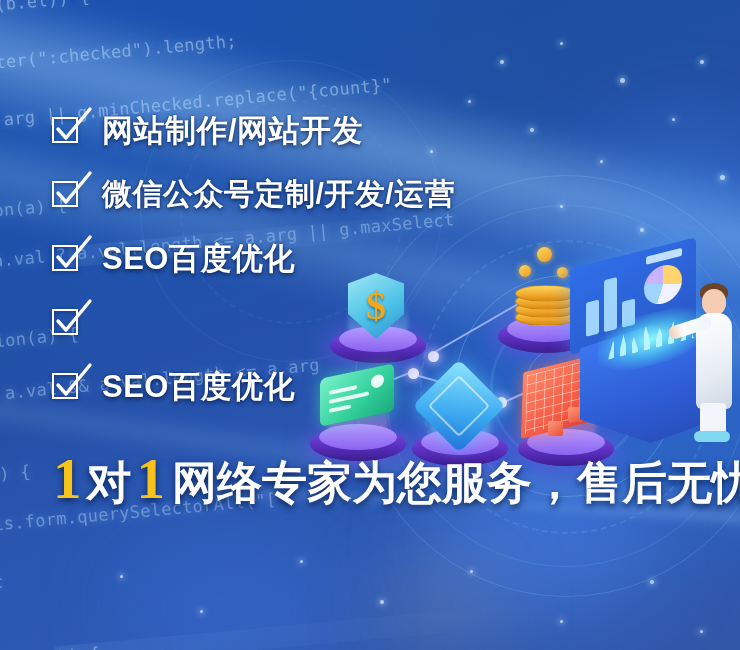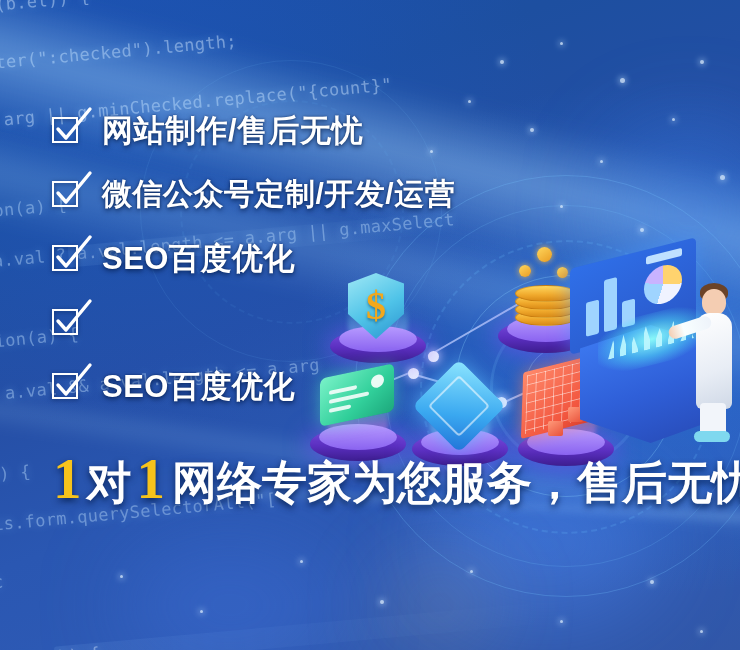--- a/index.html
+++ b/index.html
@@ -366,21 +366,21 @@
 
   <div class="features">
 
     <div class="frow r1">
       <div class="chk">
         <div class="box"></div>
         <svg width="44" height="44" viewBox="0 0 44 44" fill="none">
           <path d="M6 24 L14 33 L38 4" stroke="#ffffff" stroke-width="3.4" stroke-linecap="round" stroke-linejoin="round"></path>
         </svg>
       </div>
-      <div class="flabel">网站制作/售后无忧</div>
+      <div class="flabel">网站制作/网站开发</div>
     </div>
 
     <div class="frow r2">
       <div class="chk">
         <div class="box"></div>
         <svg width="44" height="44" viewBox="0 0 44 44" fill="none">
           <path d="M6 24 L14 33 L38 4" stroke="#ffffff" stroke-width="3.4" stroke-linecap="round" stroke-linejoin="round"></path>
         </svg>
       </div>
       <div class="flabel">微信公众号定制/开发/运营</div>

